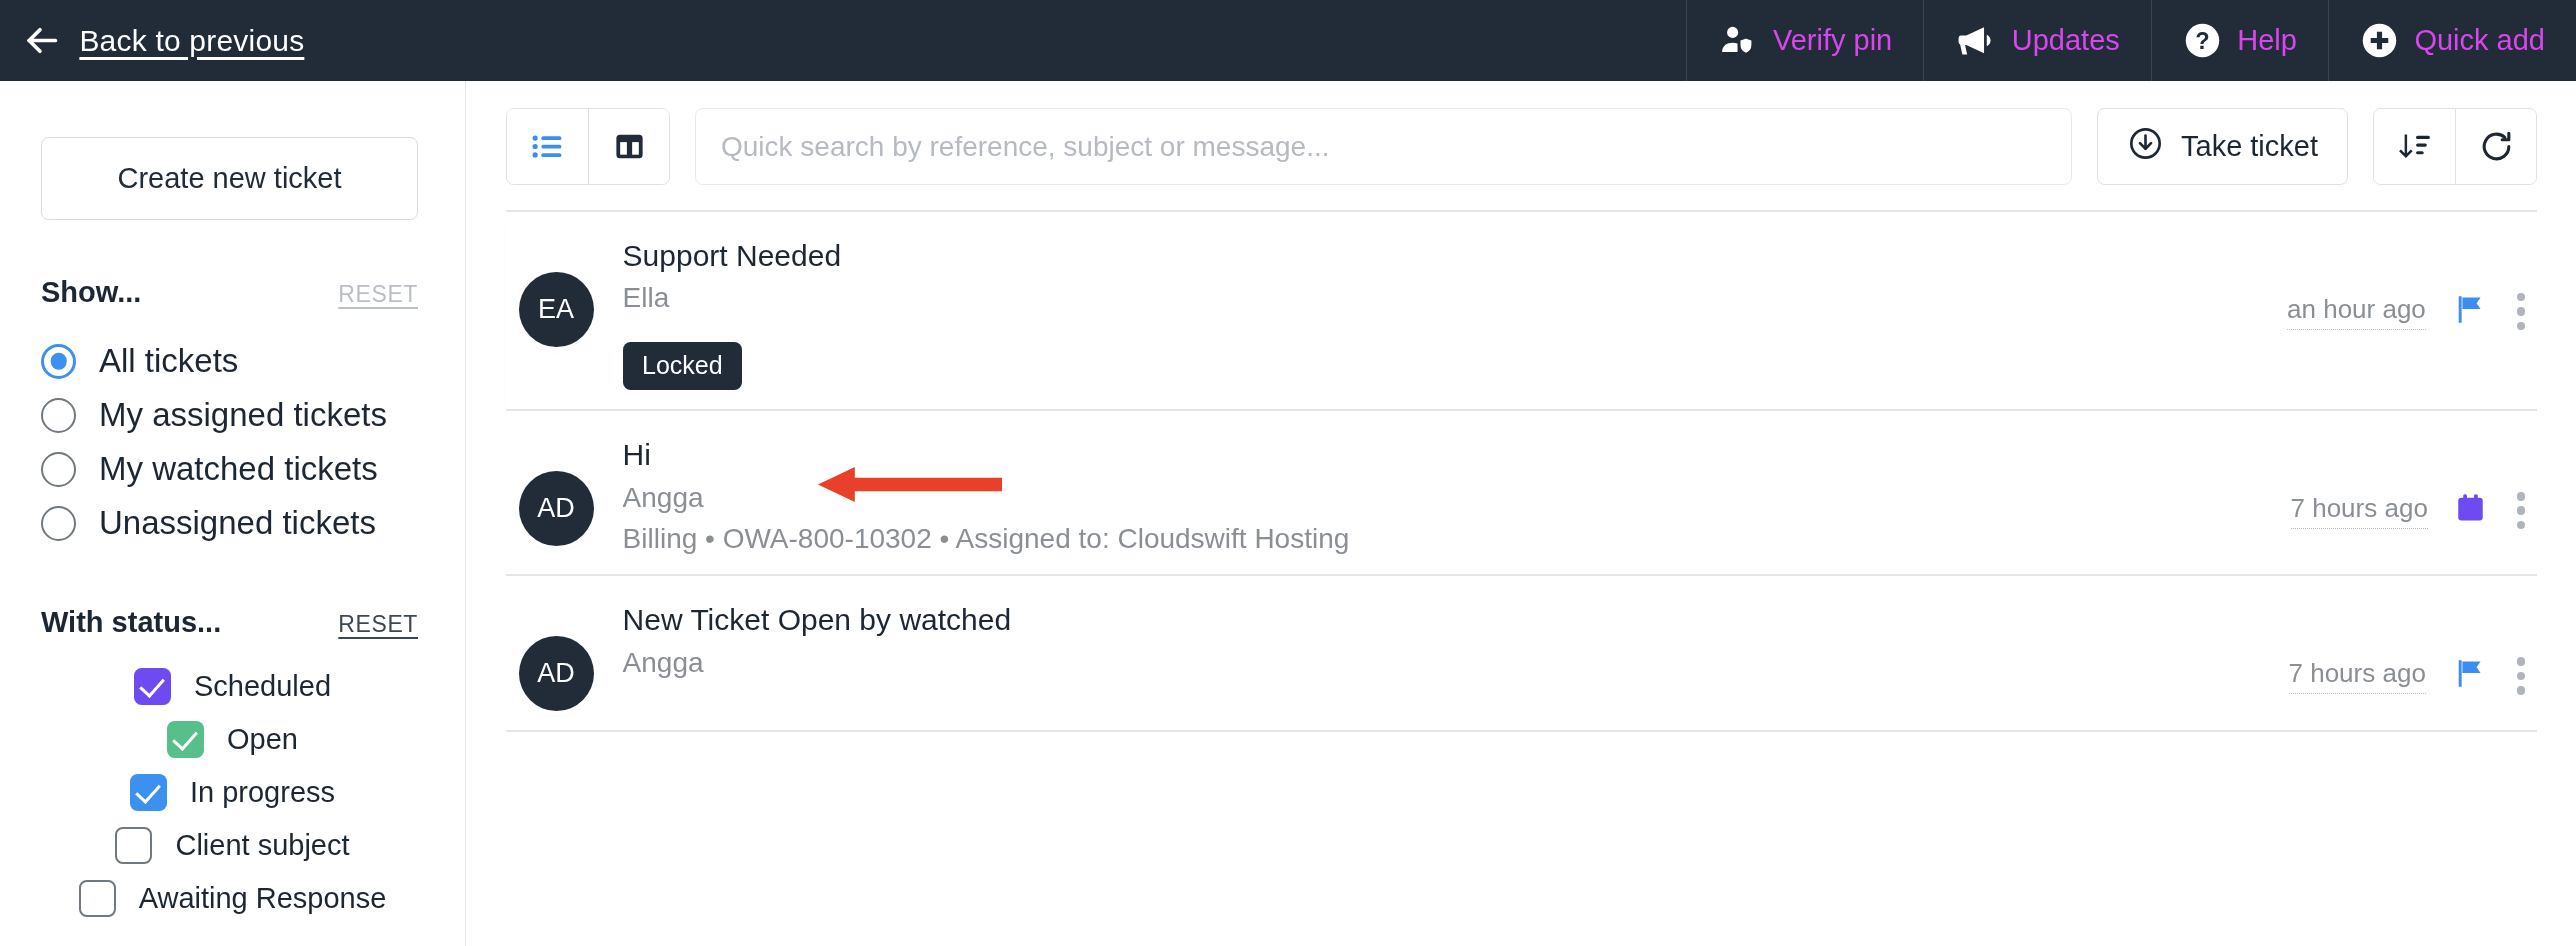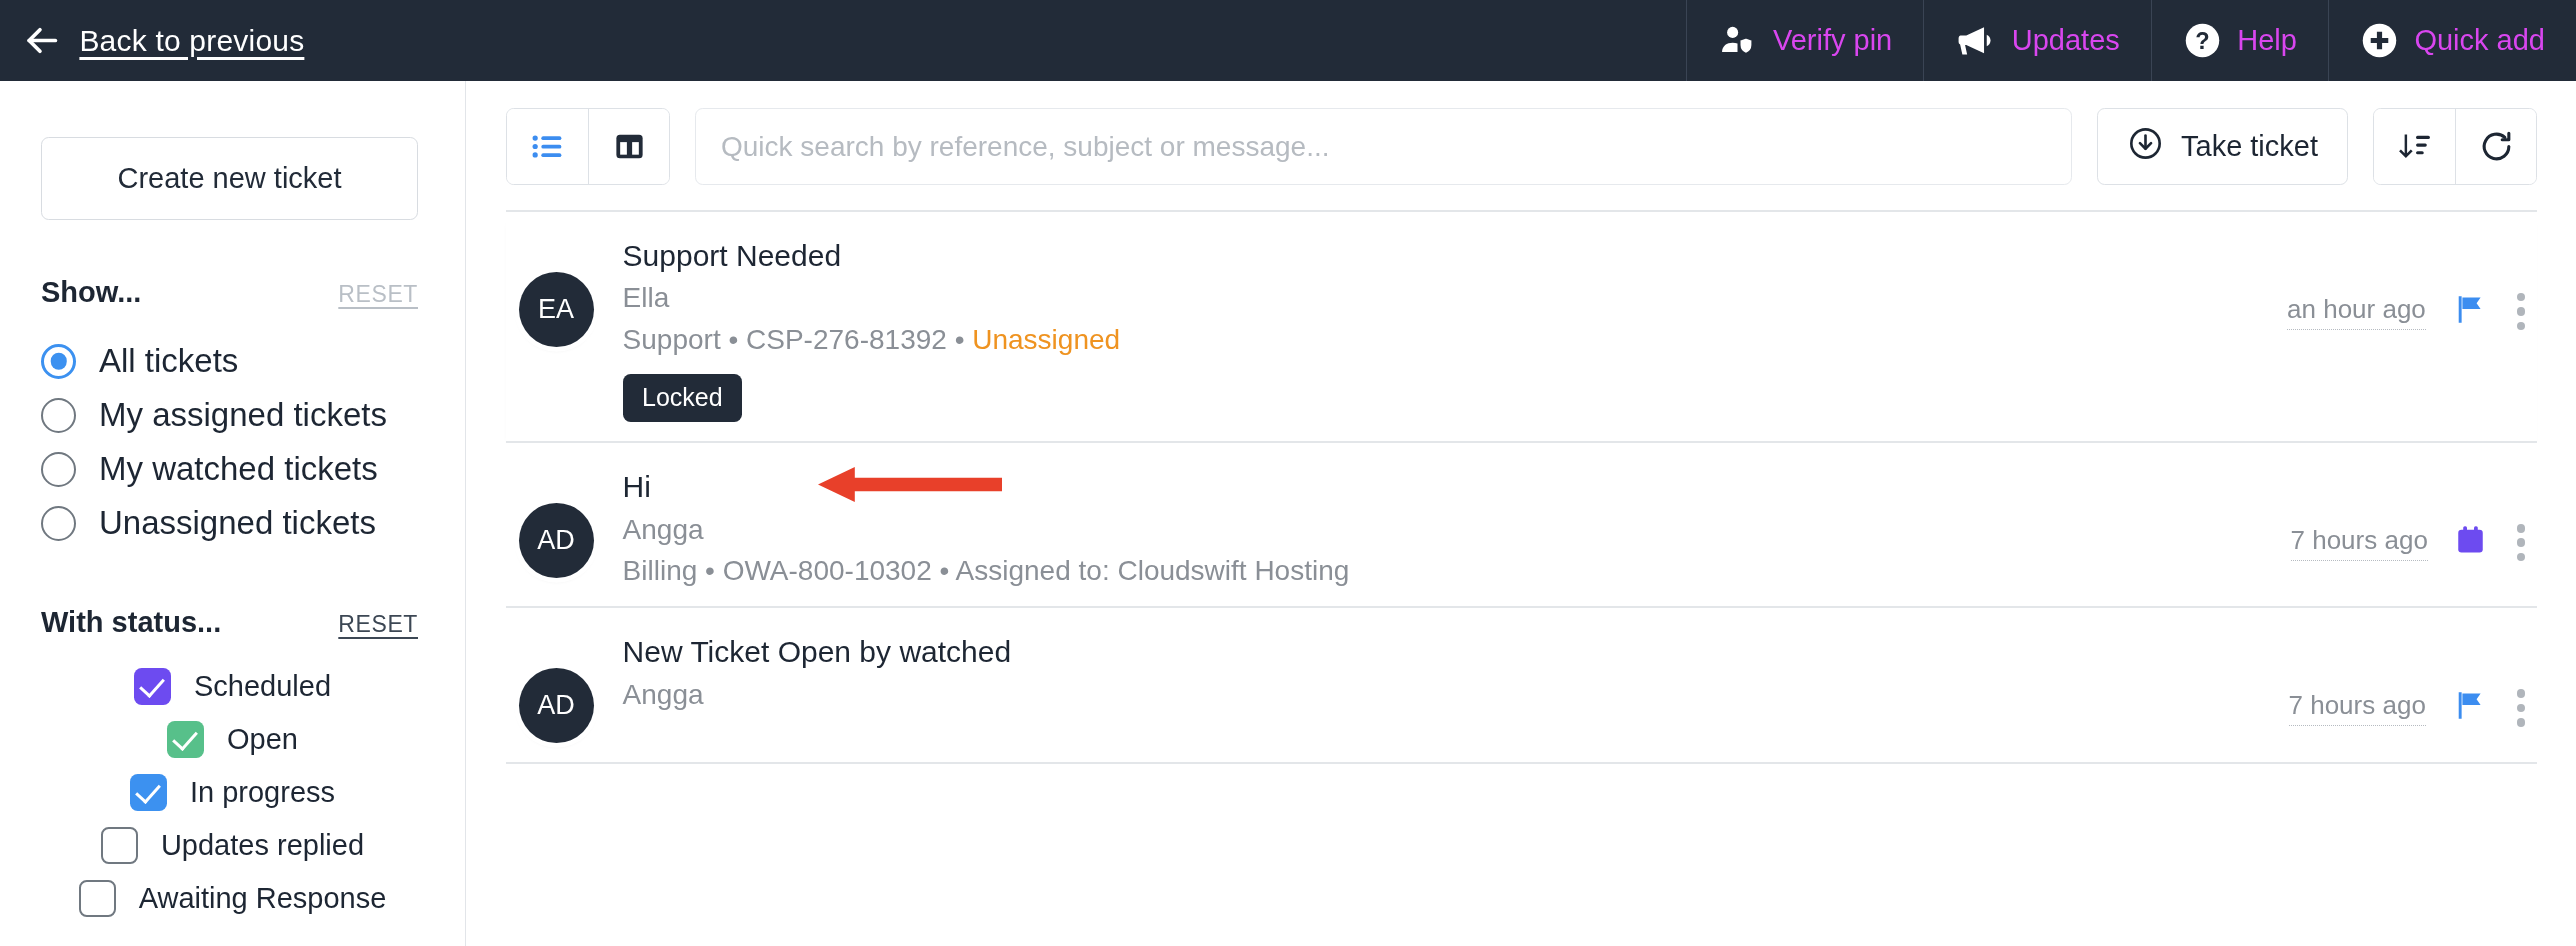--- a/index.html
+++ b/index.html
@@ -347,21 +347,21 @@
     <div class="check-row">
       <span class="cbox on" style="background:#57c08a"></span>
       <span class="check-label">Open</span>
     </div>
     <div class="check-row">
       <span class="cbox on" style="background:#3c91f0"></span>
       <span class="check-label">In progress</span>
     </div>
     <div class="check-row">
       <span class="cbox"></span>
-      <span class="check-label">Updates replied</span>
+      <span class="check-label">Client subject</span>
     </div>
     <div class="check-row">
       <span class="cbox"></span>
       <span class="check-label">Awaiting Response</span>
     </div>
   </div>
 
 </div>
 
 <div class="main">
@@ -422,27 +422,20 @@
 
   <div class="toolbar-rule"></div>
 
   <div class="ticket-list">
 
     <div class="ticket shadowed">
       <div class="avatar">EA</div>
       <div class="ticket-body">
         <div class="t-subject">Support Needed</div>
         <div class="t-client">Ella</div>
-        <div class="t-meta">
-          <span>Support</span>
-          <span>•</span>
-          <span>CSP-276-81392</span>
-          <span>•</span>
-          <span class="unassigned">Unassigned</span>
-        </div>
         <div class="locked-badge">Locked</div>
       </div>
       <div class="ticket-right">
         <span class="t-time">an hour ago</span>
         <span>
           <svg width="37" height="37" viewBox="0 0 24 24" fill="#3c8df0">
             <path d="M5 3.4h1.9v17.2H5z"></path>
             <path d="M7.4 4.2h11.8l-2.6 3.7 2.6 3.8H7.4z"></path>
           </svg>
         </span>

